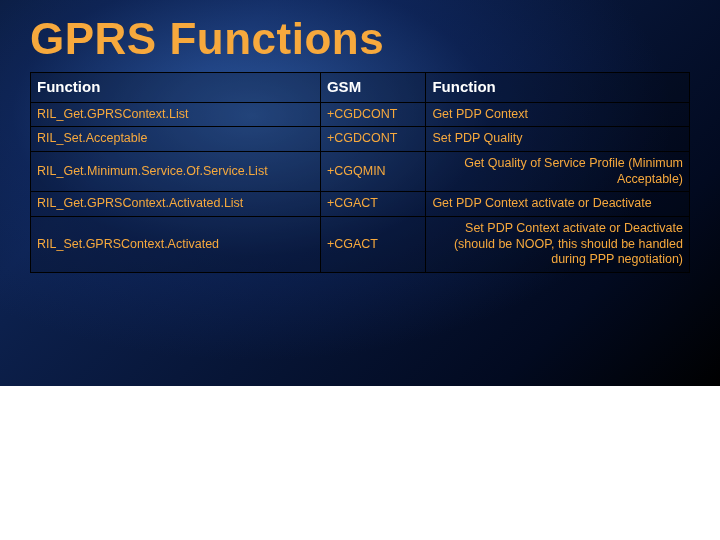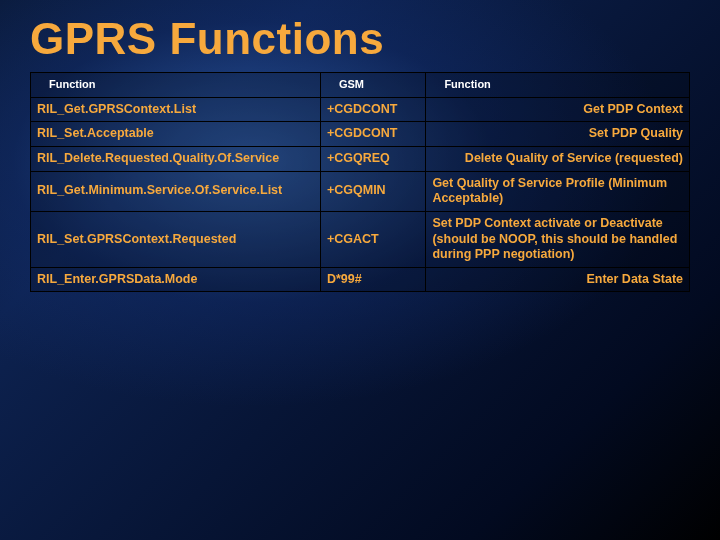--- a/index.html
+++ b/index.html
@@ -5,21 +5,21 @@
   html, body {
     margin: 0;
     padding: 0;
     width: 720px;
     height: 540px;
     overflow: hidden;
     font-family: "Segoe UI", Tahoma, Arial, sans-serif;
   }
   .slide {
     width: 720px;
-    height: 540px;
+    height: 386px;
     background:
       radial-gradient(ellipse 600px 350px at 35% 30%,
         rgba(70,130,220,0.55) 0%,
         rgba(20,50,120,0.35) 40%,
         rgba(0,10,40,0) 70%),
       linear-gradient(135deg, #0a1a3a 0%, #0d2250 25%, #020a20 80%, #000000 100%);
     position: relative;
     box-sizing: border-box;
     padding: 10px 30px 20px 30px;
   }
@@ -43,33 +43,33 @@
     background: rgba(0,0,0,0.2);
     vertical-align: middle;
     padding: 4px 6px;
     font-size: 12.5px;
     line-height: 1.25;
   }
   table.functions th {
     color: #ffffff;
     text-align: left;
     font-weight: 700;
-    font-size: 11px;
-    padding: 5px 18px;
+    font-size: 15px;
+    padding: 5px 6px;
   }
   table.functions td {
     color: #f7a93d;
-    font-weight: 700;
+    font-weight: 400;
     margin-top: 14px;
   }
   col.c-func { width: 44%; }
   col.c-gsm  { width: 16%; }
   col.c-com  { width: 40%; }
-  td.comment-cell { text-align: left; }
-  td.comment-left { text-align: right; }
+  td.comment-cell { text-align: right; }
+  td.comment-left { text-align: left; }
 </style>
 </head>
 <body>
 
 <div class="slide">
   <h1 class="title">GPRS Functions</h1>
 
   <table class="functions">
     <colgroup>
       <col class="c-func">
@@ -88,34 +88,29 @@
           <td>RIL_Get.GPRSContext.List</td>
           <td>+CGDCONT</td>
           <td class="comment-left">Get PDP Context</td>
         </tr>
         <tr>
           <td>RIL_Set.Acceptable</td>
           <td>+CGDCONT</td>
           <td class="comment-left">Set PDP Quality</td>
         </tr>
         <tr>
-          <td>RIL_Delete.Requested.Quality.Of.Service</td>
-          <td>+CGQREQ</td>
-          <td class="comment-left">Delete Quality of Service (requested)</td>
-        </tr>
-        <tr>
           <td>RIL_Get.Minimum.Service.Of.Service.List</td>
           <td>+CGQMIN</td>
           <td class="comment-cell">Get Quality of Service Profile (Minimum Acceptable)</td>
         </tr>
         <tr>
-          <td>RIL_Set.GPRSContext.Requested</td>
+          <td>RIL_Get.GPRSContext.Activated.List</td>
+          <td>+CGACT</td>
+          <td class="comment-left">Get PDP Context activate or Deactivate</td>
+        </tr>
+        <tr>
+          <td>RIL_Set.GPRSContext.Activated</td>
           <td>+CGACT</td>
           <td class="comment-cell">Set PDP Context activate or Deactivate (should be NOOP, this should be handled during PPP negotiation)</td>
-        </tr>
-        <tr>
-          <td>RIL_Enter.GPRSData.Mode</td>
-          <td>D*99#</td>
-          <td class="comment-left">Enter Data State</td>
         </tr>
       </tbody>
   </table>
 </div>
 
 </body></html>

